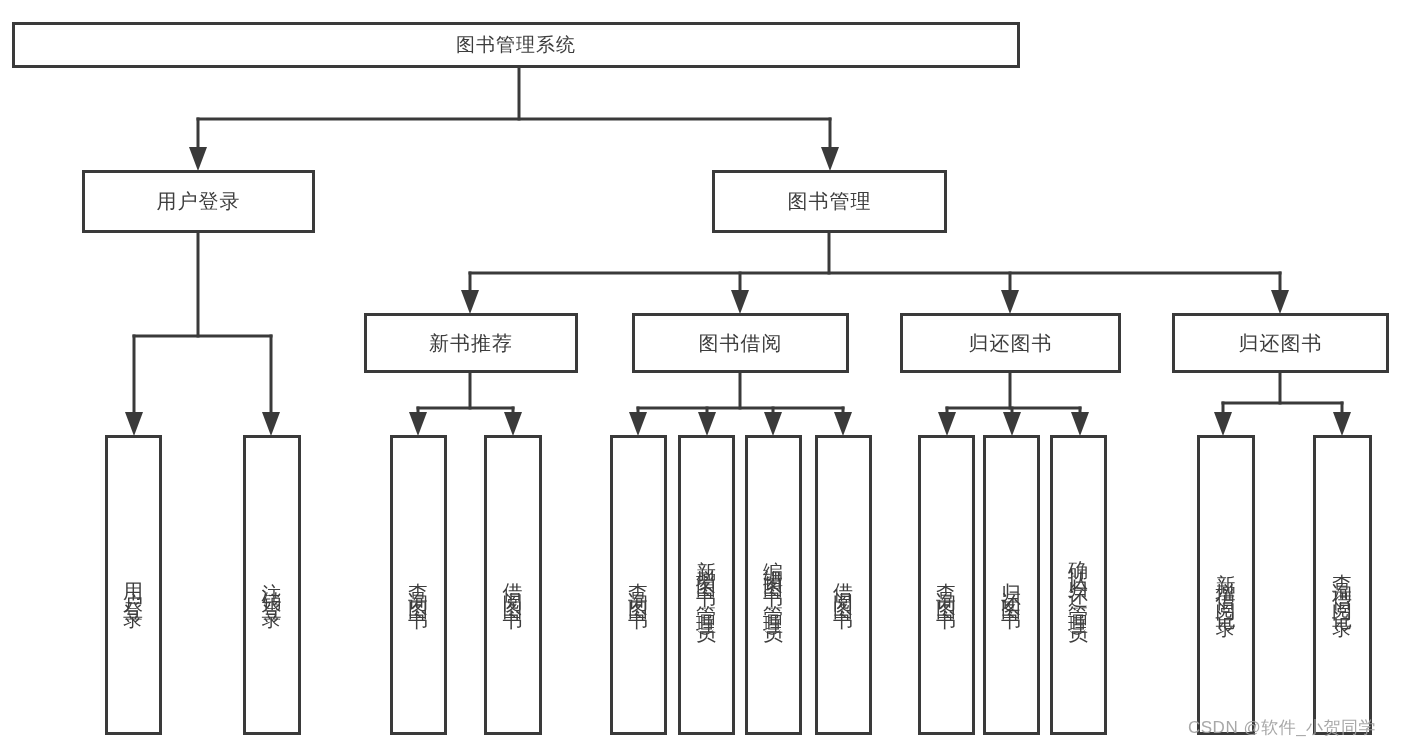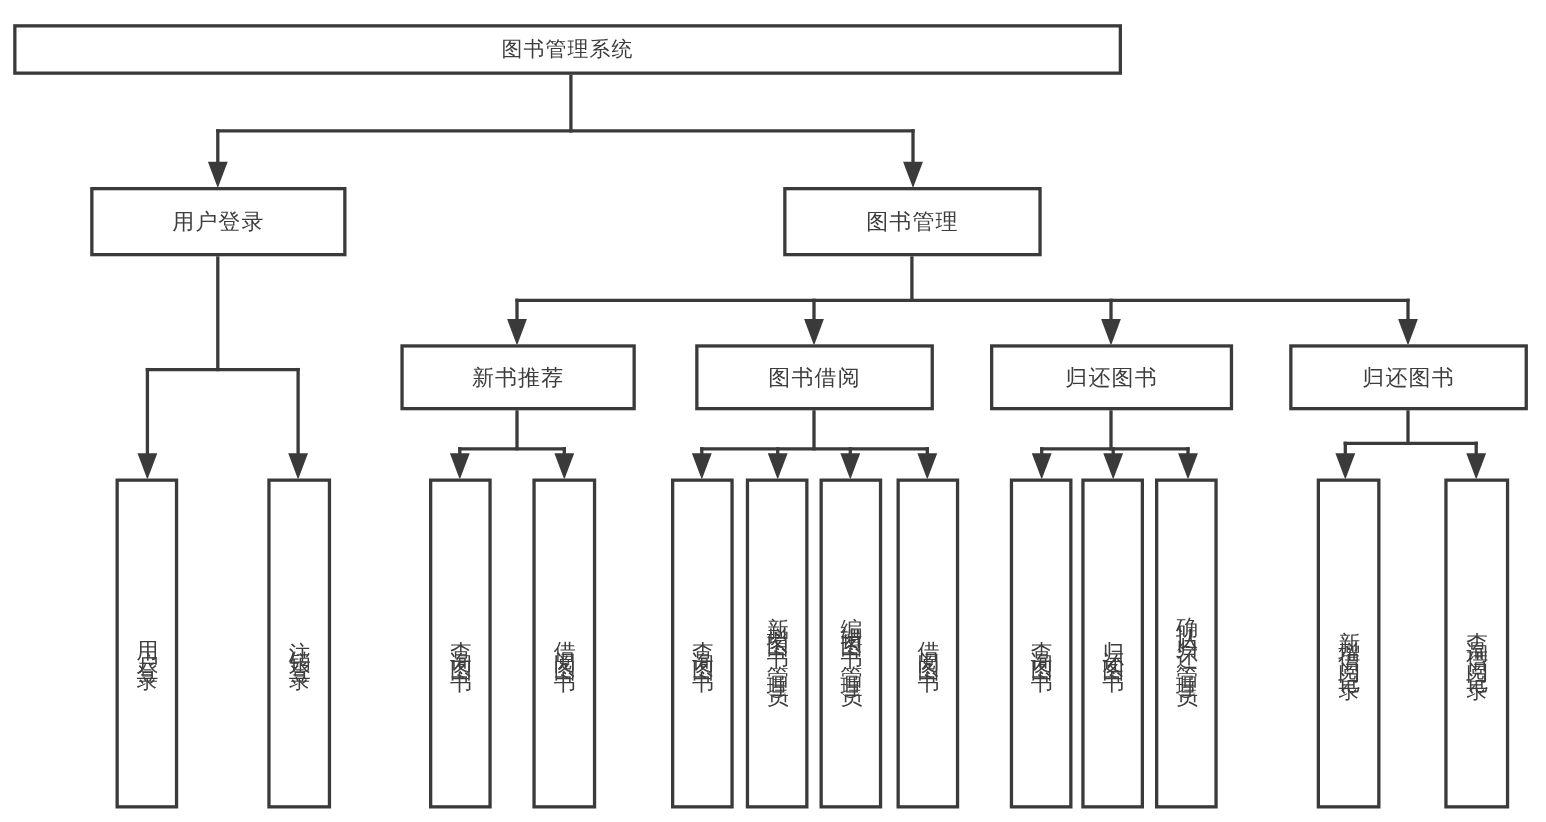--- a/index.html
+++ b/index.html
@@ -163,14 +163,15 @@
   <div class="leaf" style="left:745px; width:57px;">编辑图书（管理员）</div>
   <div class="leaf" style="left:815px; width:57px;">借阅图书</div>
 
   <div class="leaf" style="left:918px; width:57px;">查询图书</div>
   <div class="leaf" style="left:983px; width:57px;">归还图书</div>
   <div class="leaf" style="left:1050px; width:57px;">确认归还（管理员）</div>
 
   <div class="leaf" style="left:1197px; width:58px;">新增借阅记录</div>
   <div class="leaf" style="left:1313px; width:59px;">查询借阅记录</div>
 
+  <div id="watermark">CSDN @软件_小贺同学</div>
 
 </div>
 
 </body></html>

